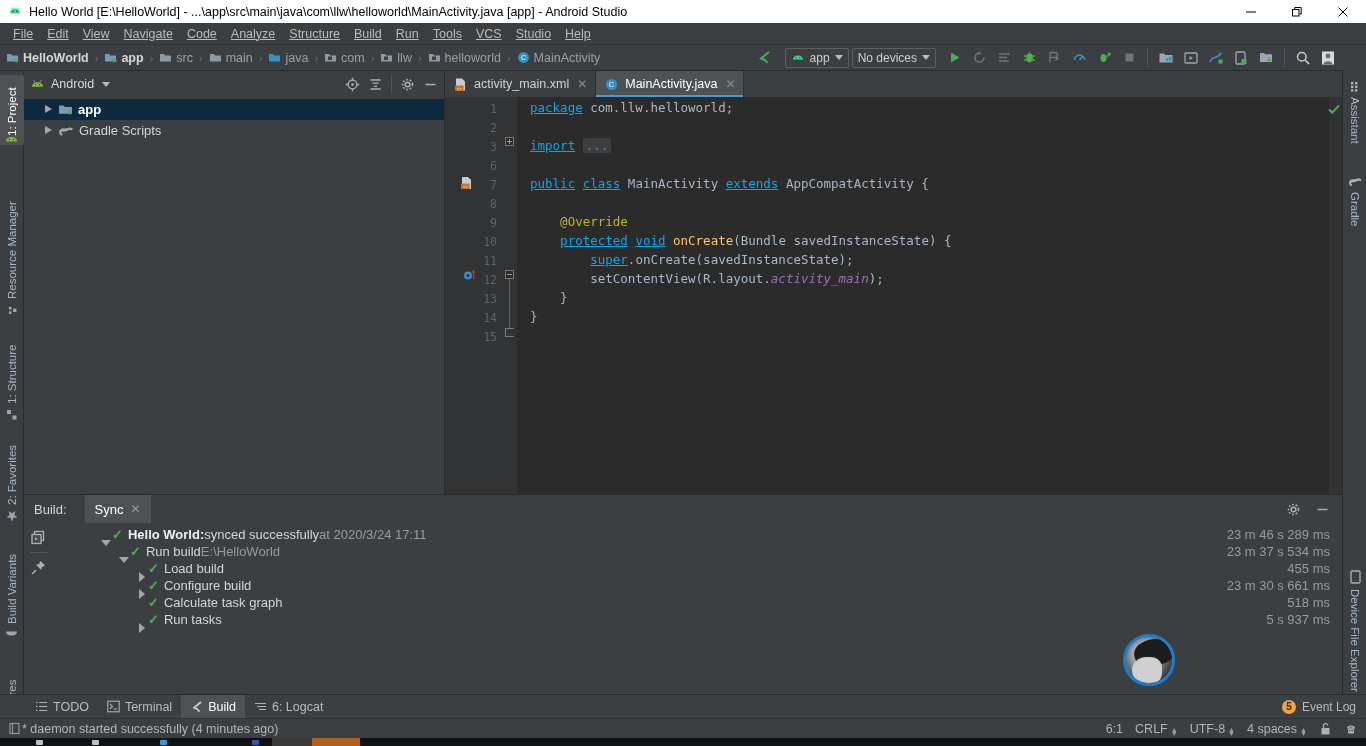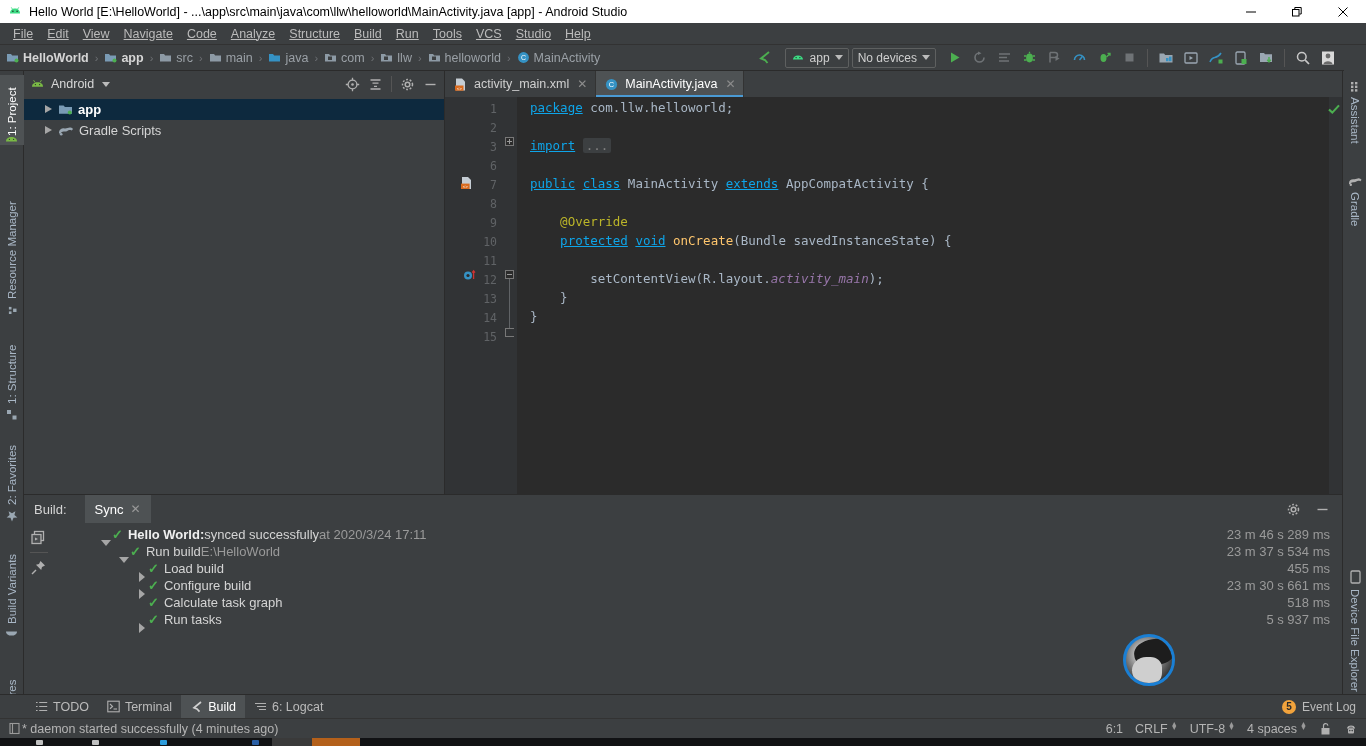--- a/index.html
+++ b/index.html
@@ -231,21 +231,21 @@
   }
 
   
   .statusbar {
     position: absolute; left: 0; top: 718px; width: 1366px; height: 20px;
     background: #3c3f41; display: flex; align-items: center;
     font-size: 12.5px; color: #b4b4b4; border-top: 1px solid #333;
   }
   .statusbar .sb-left { display: flex; align-items: center; gap: 1px; padding-left: 8px; }
   .statusbar .sb-right { margin-left: auto; display: flex; align-items: center; gap: 12px; padding-right: 8px; }
-  .sb-item { display: flex; align-items: flex-start; gap: 3px; }
+  .sb-item { display: flex; align-items: flex-end; gap: 3px; }
   .updown { display: inline-flex; flex-direction: column; line-height: 4px; color: #9a9a9a; font-size: 7px; }
 
   
   .taskbar {
     position: absolute; left: 0; top: 738px; width: 1366px; height: 8px;
     background: #111214;
   }
   .taskbar .tb-seg1 { position: absolute; left: 272px; top: 0; width: 40px; height: 8px; background: #3a3a3a; }
   .taskbar .tb-seg2 { position: absolute; left: 312px; top: 0; width: 48px; height: 8px; background: #b4601a; }
   .taskbar .dot { position: absolute; top: 2px; width: 7px; height: 5px; border-radius: 1px; }
@@ -695,20 +695,21 @@
         <span style="position:absolute; left:6px; top:182px; width:1px; height:49px; background:#606366;"></span>
       </div>
 
       <div class="code-pane">
 
         <div class="cl" style="top:4px;"><span class="k">package</span><span class="pl"> com.llw.helloworld;</span></div>
         <div class="cl" style="top:42px;"><span class="k">import</span><span class="pl"> </span><span class="ellipsis">...</span></div>
         <div class="cl" style="top:80px;"><span class="k">public</span><span class="pl"> </span><span class="k">class</span><span class="pl"> MainActivity </span><span class="k">extends</span><span class="pl"> AppCompatActivity {</span></div>
         <div class="cl" style="top:118px;"><span class="pl">    </span><span class="an">@Override</span></div>
         <div class="cl" style="top:137px;"><span class="pl">    </span><span class="k">protected</span><span class="pl"> </span><span class="k">void</span><span class="pl"> </span><span class="fn">onCreate</span><span class="pl">(Bundle savedInstanceState) {</span></div>
+        <div class="cl" style="top:156px;"><span class="pl">        </span><span class="k">super</span><span class="pl">.onCreate(savedInstanceState);</span></div>
         <div class="cl" style="top:175px;"><span class="pl">        setContentView(R.layout.</span><span class="fld">activity_main</span><span class="pl">);</span></div>
         <div class="cl" style="top:194px;"><span class="pl">    }</span></div>
         <div class="cl" style="top:213px;"><span class="pl">}</span></div>
       </div>
 
       <div class="marker-col">
         <span style="position:absolute; top:5px; left:-2px;">
           <svg width="14" height="14" viewBox="0 0 14 14">
               <path d="M2 7.4 L5.3 10.6 L12 3.4" stroke="#4caf50" stroke-width="2.1" fill="none"></path>
             </svg>

